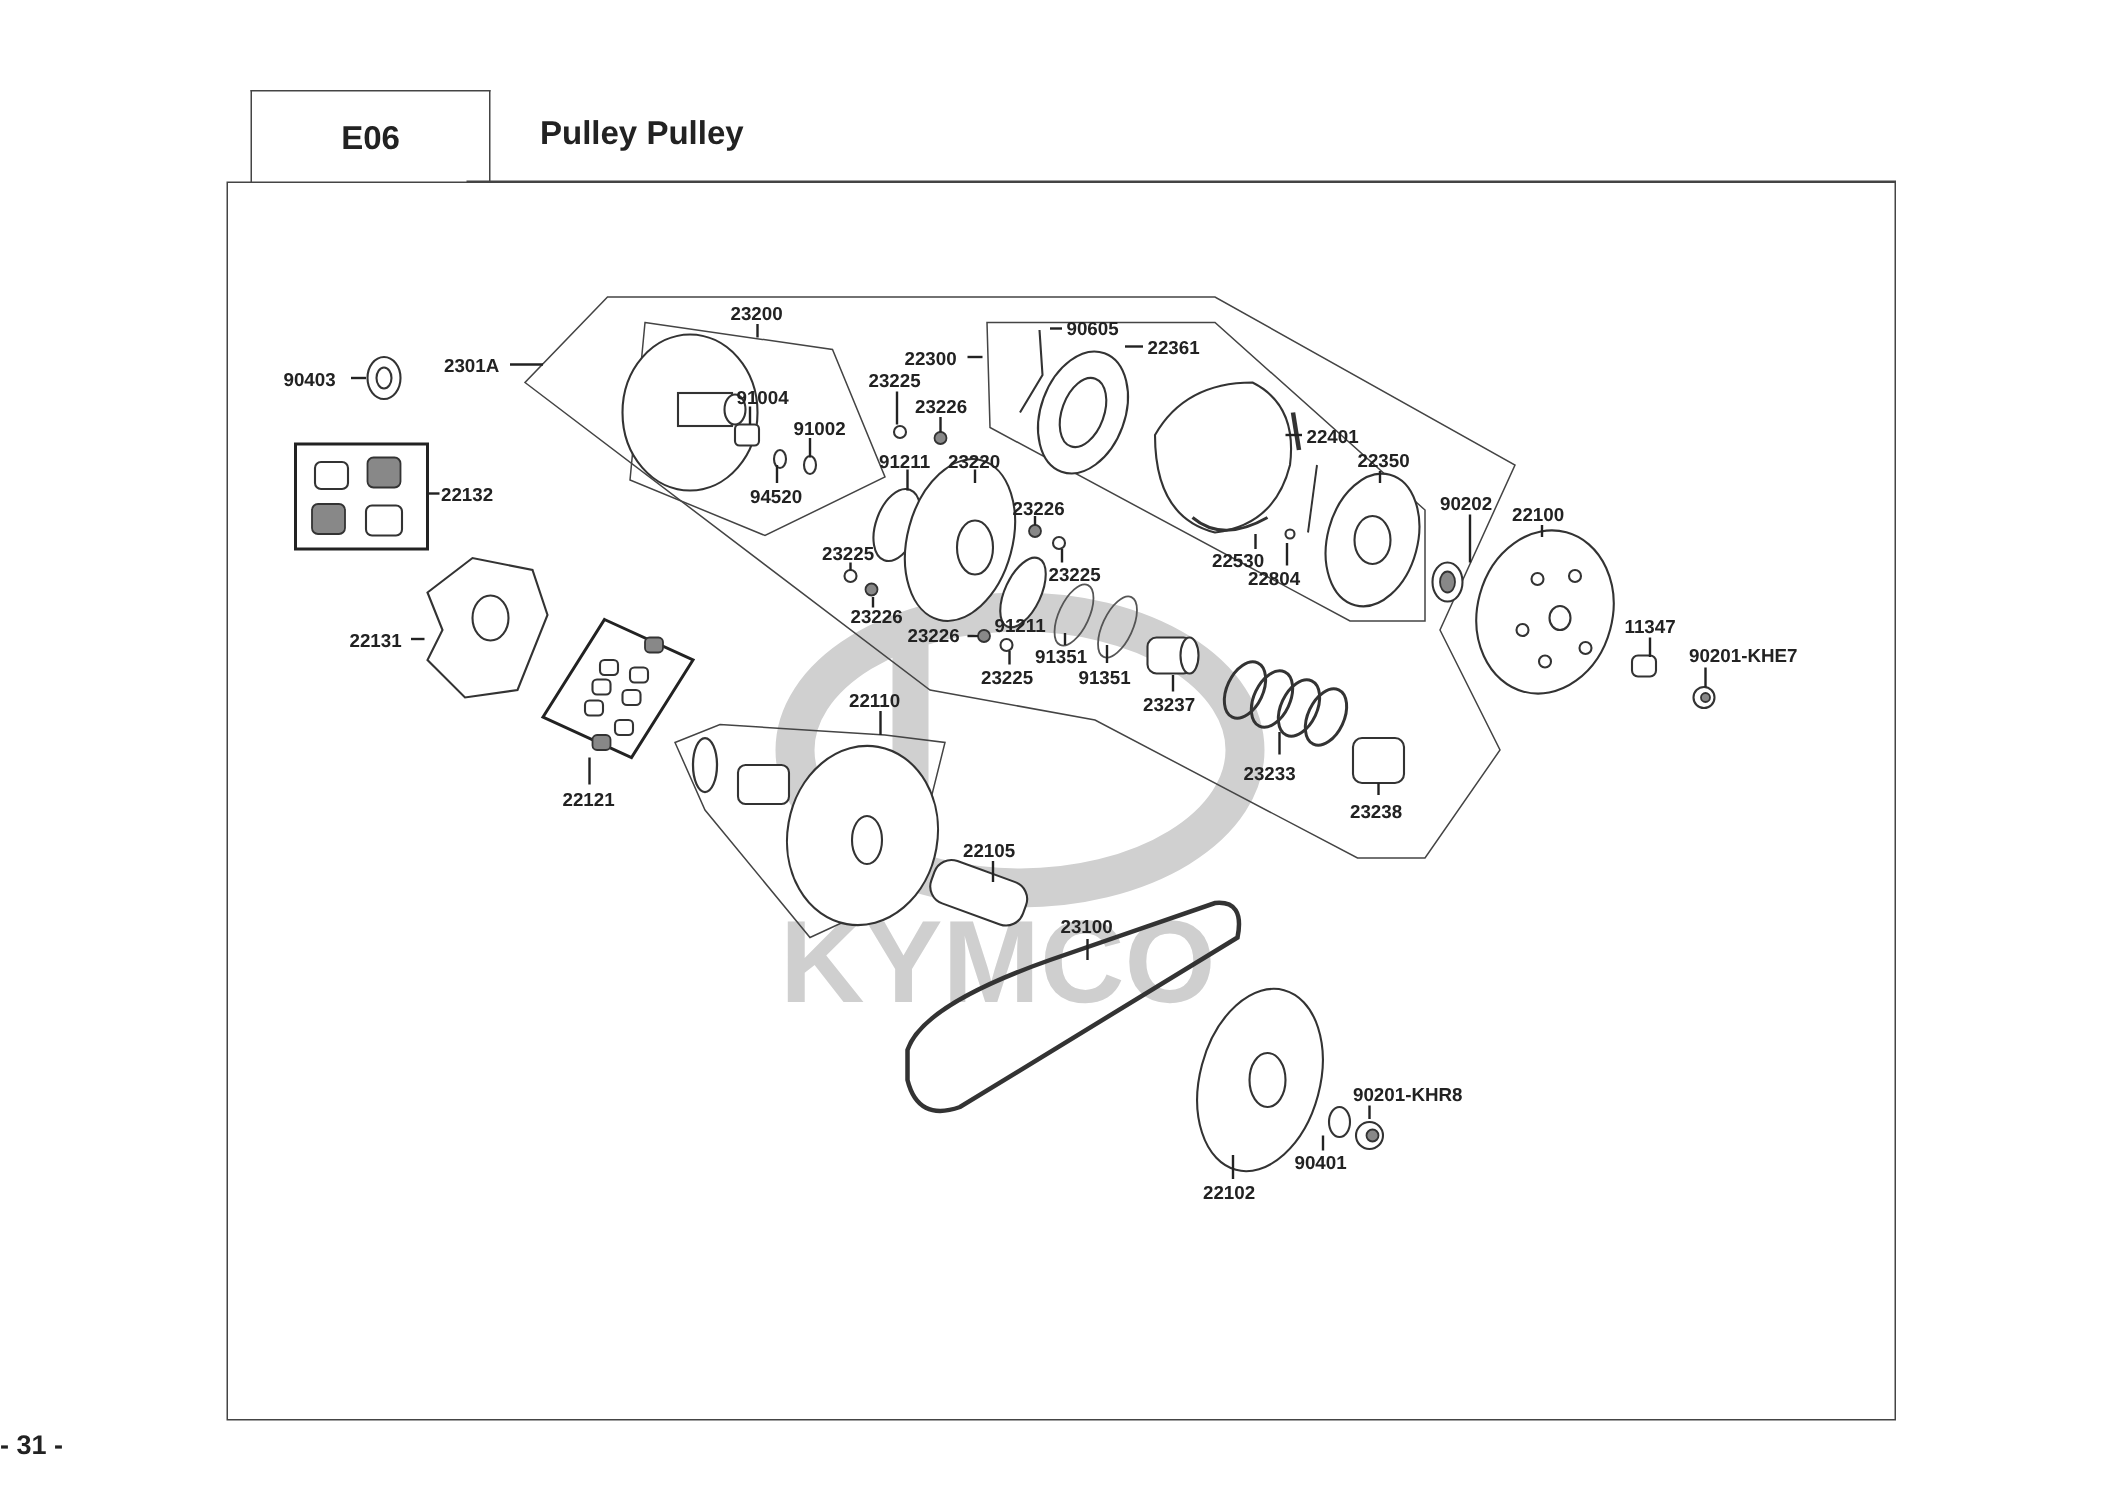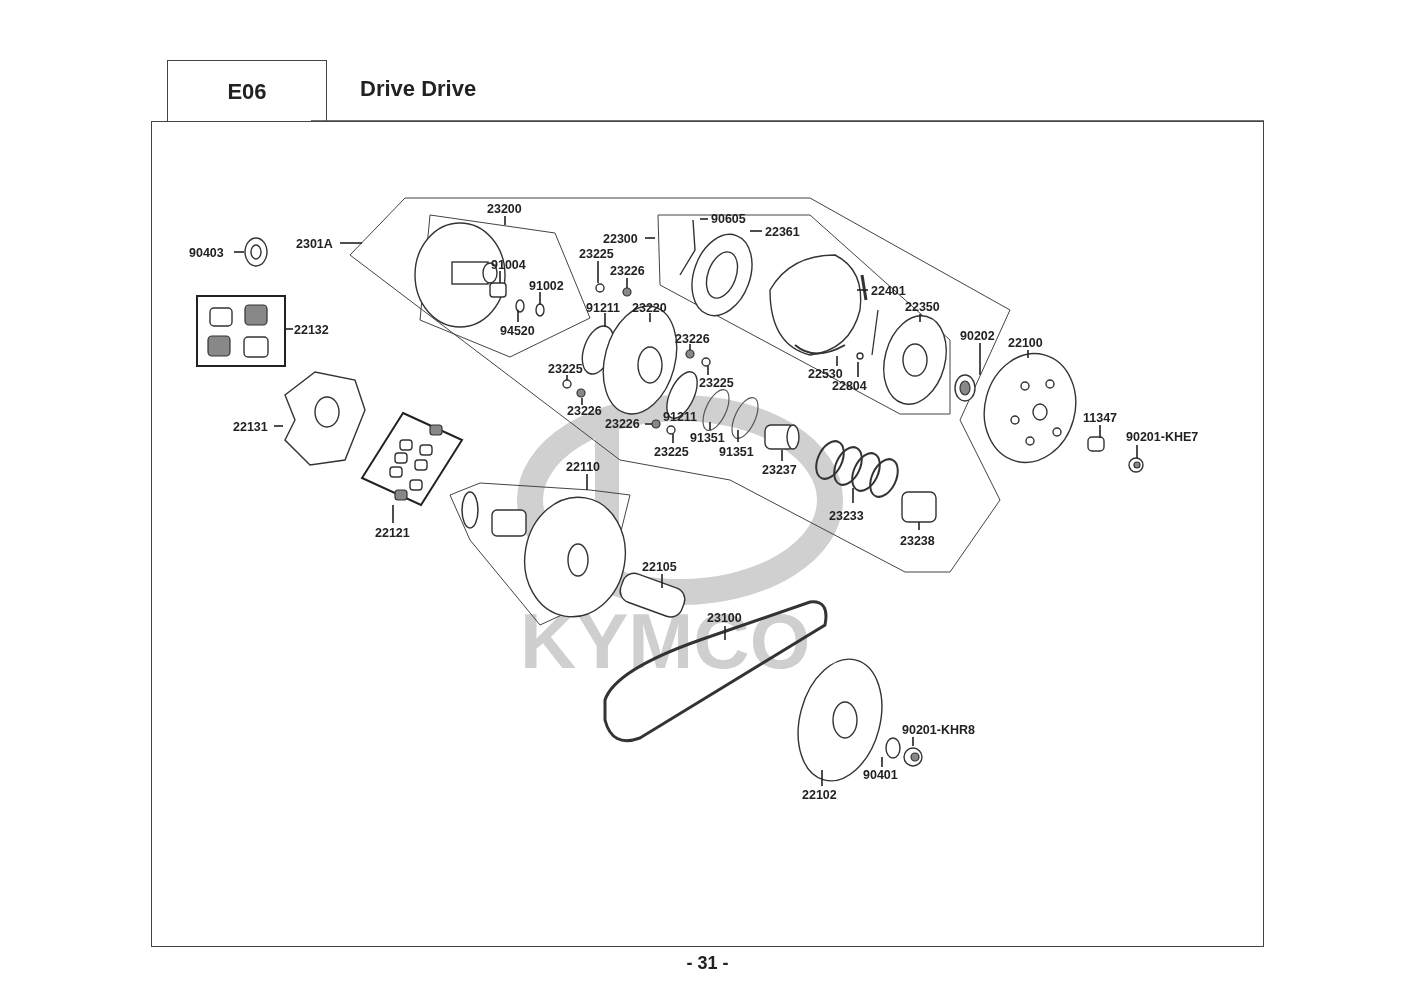--- a/index.html
+++ b/index.html
@@ -5,37 +5,37 @@
   html, body { margin: 0; padding: 0; background: #ffffff; }
   body { width: 1415px; height: 1000px; position: relative; overflow: hidden;
          font-family: "Liberation Sans", sans-serif; color: #222; }
   .page-frame { position: absolute; left: 151px; top: 121px; width: 1113px; height: 826px;
                 border: 1.5px solid #444; box-sizing: border-box; }
   .header-code-box { position: absolute; left: 151px; top: 60px; width: 160px; height: 62px;
                      border: 1.5px solid #444; border-bottom: none; box-sizing: border-box;
                      display: flex; align-items: center; justify-content: center;
                      font-weight: bold; font-size: 22px; margin-left: 16px; }
   .header-title { position: absolute; left: 360px; top: 76px; font-weight: bold; font-size: 22px; }
-  .page-number { position: absolute; left: 0; width: 1415px; top: 953px; text-align: center;
+  .page-number { position: absolute; left: 0; width: 1415px; top: 953px; text-align: left;
                  font-weight: bold; font-size: 18px; }
   svg.diagram { position: absolute; left: 0; top: 0; }
   .lbl { font-family: "Liberation Sans", sans-serif; font-weight: bold; font-size: 12.5px; fill: #222; }
   .wm-text { font-family: "Liberation Sans", sans-serif; font-weight: bold; font-size: 78px; fill: #cfcfcf; }
   .part { fill: #fff; stroke: #333; stroke-width: 1.4; }
   .part-dark { fill: #888; stroke: #333; stroke-width: 1.2; }
   .outline { fill: none; stroke: #444; stroke-width: 1; }
   .leader { stroke: #222; stroke-width: 1.6; }
 </style>
 </head>
 <body>
 
 <div class="header-code-box">
   <span>E06</span>
 </div>
-<div class="header-title">Drive Drive</div>
+<div class="header-title">Pulley Pulley</div>
 <div class="page-frame"></div>
 
 <svg class="diagram" width="1415" height="1000" viewBox="0 0 1415 1000">
 
   <line x1="311" y1="121" x2="1264" y2="121" stroke="#444" stroke-width="1.5"></line>
 
   <g>
     <ellipse cx="680" cy="500" rx="150" ry="92" fill="none" stroke="#d0d0d0" stroke-width="26"></ellipse>
     <rect x="595" y="420" width="24" height="150" fill="#d0d0d0"></rect>
     <text x="520" y="668" class="wm-text">KYMCO</text>

